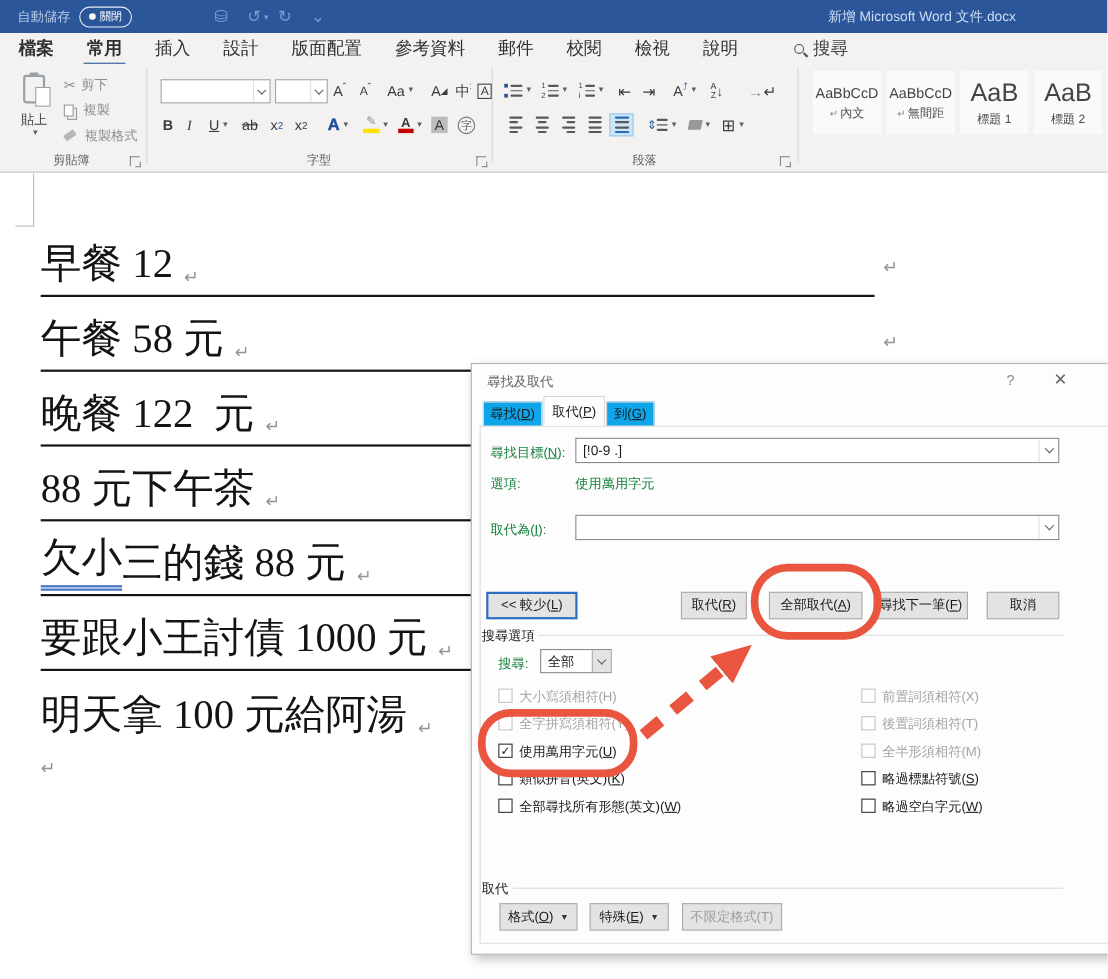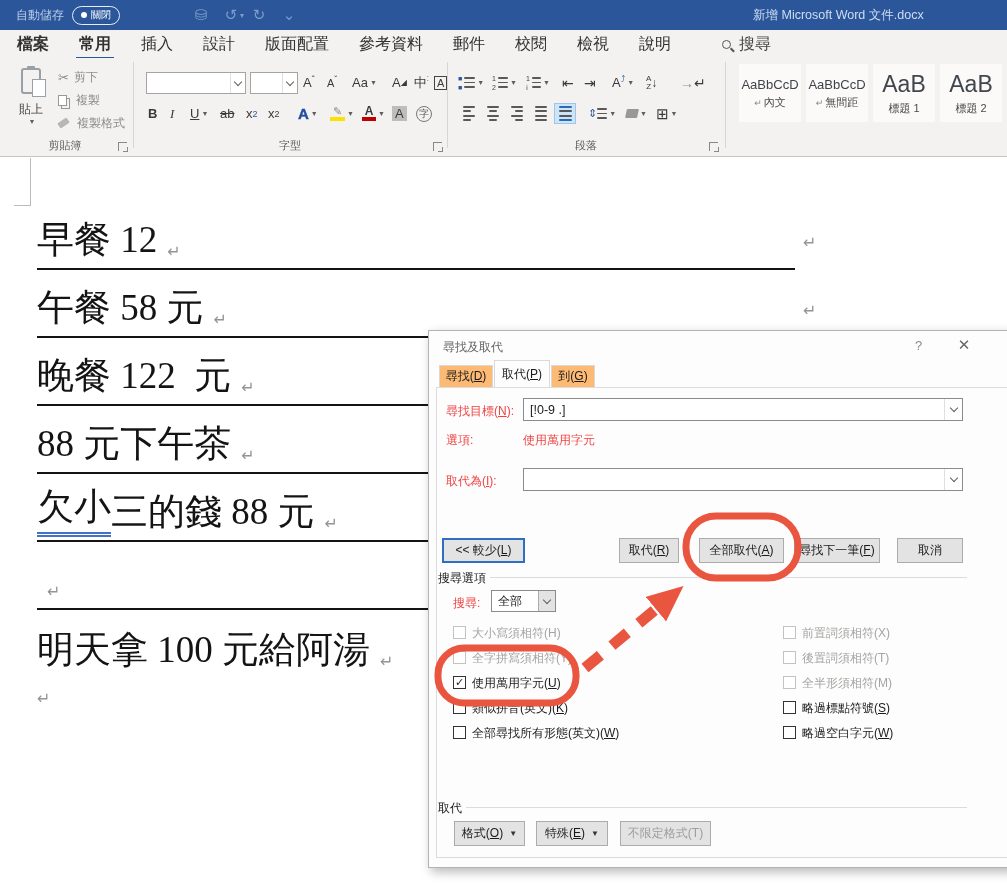--- a/index.html
+++ b/index.html
@@ -86,25 +86,25 @@
   .pm{font-family:"DejaVu Sans",sans-serif;font-size:16px;color:#949494;margin-left:10px;line-height:26px}
   .pm.right{position:absolute;margin:0}
   .blue2{border-bottom:5px double #4472c4}
 
   
   .dialog{position:absolute;left:428px;top:330px;width:632px;height:538px;background:#fdfdfd;
     border:1px solid #b5b2b0;box-shadow:3px 4px 10px rgba(0,0,0,.28);font-size:12px;color:#1a1a1a;z-index:40}
   .dlg-title{position:absolute;left:14px;top:8px;color:#636363}
   .dlg-help{position:absolute;left:486px;top:7px;color:#8a8a8a;font-size:13px}
   .dlg-close{position:absolute;left:524px;top:5px;color:#666;font-size:15px;width:22px;text-align:center}
-  .dtab{position:absolute;border:1px solid #d9d9d9;border-bottom:none;background:#fdba74;
+  .dtab{position:absolute;border:1px solid #d9d9d9;border-bottom:none;background:#0ea5e9;
     display:flex;align-items:center;justify-content:center}
   .dtab.on{background:#fdfdfd;z-index:3}
   .pane{position:absolute;left:7px;top:56px;right:7px;bottom:9px;border:1px solid #dcdcdc}
-  .dlbl{position:absolute;color:#ef4444}
+  .dlbl{position:absolute;color:#15803d}
   .dcombo{position:absolute;height:23px;background:#fff;border:1px solid #8b8b8b;display:flex;align-items:center;padding-left:6px;font-size:12.5px}
   .dcombo .arr{margin-left:auto;width:18px;height:100%;display:flex;align-items:center;justify-content:center;border-left:1px solid #e0e0e0}
   .wbtn{position:absolute;height:25px;background:#e3e3e3;border:1px solid #acacac;
     display:flex;align-items:center;justify-content:center;font-size:12px;color:#1a1a1a}
   .wbtn.focus{border:2px solid #2f6fc1}
   .wbtn.dis{color:#9d9d9d}
   .grp-line{position:absolute;height:1px;background:#dcdcdc}
   .grp-lab{position:absolute;color:#1a1a1a;background:#fdfdfd;padding-right:4px}
   .cb{position:absolute;width:13px;height:13px;border:1px solid #333;background:#fff;
     display:flex;align-items:center;justify-content:center;font-size:11px;color:#222}
@@ -382,21 +382,21 @@
 
   <div class="docarea">
     <span class="corner-v"></span>
     <span class="corner-h"></span>
 
     <div class="dline ul" style="top:44px"><span>早餐 12</span><span class="pm">↵</span></div>
     <div class="dline ul" style="top:112px"><span>午餐 58 元</span><span class="pm">↵</span></div>
     <div class="dline ul" style="top:180px"><span>晚餐 122  元</span><span class="pm">↵</span></div>
     <div class="dline ul" style="top:248px"><span>88 元下午茶</span><span class="pm">↵</span></div>
     <div class="dline ul" style="top:316px"><span class="blue2">欠小</span><span>三的錢 88 元</span><span class="pm">↵</span></div>
-    <div class="dline ul" style="top:384px"><span class="pm">↵</span></div>
+    <div class="dline ul" style="top:384px"><span>要跟小王討債 1000 元</span><span class="pm">↵</span></div>
     <div class="dline" style="top:452px"><span>明天拿 100 元給阿湯</span><span class="pm">↵</span></div>
 
     <span class="pm right" style="left:803px;top:72px">↵</span>
     <span class="pm right" style="left:803px;top:140px">↵</span>
     <span class="pm right" style="left:37px;top:528px">↵</span>
   </div>
 
   <div class="dialog">
     <span class="dlg-title">尋找及取代</span>
     <span class="dlg-help">?</span>

